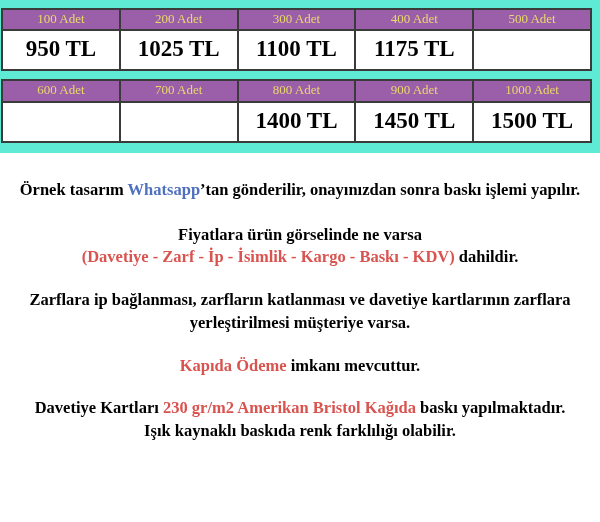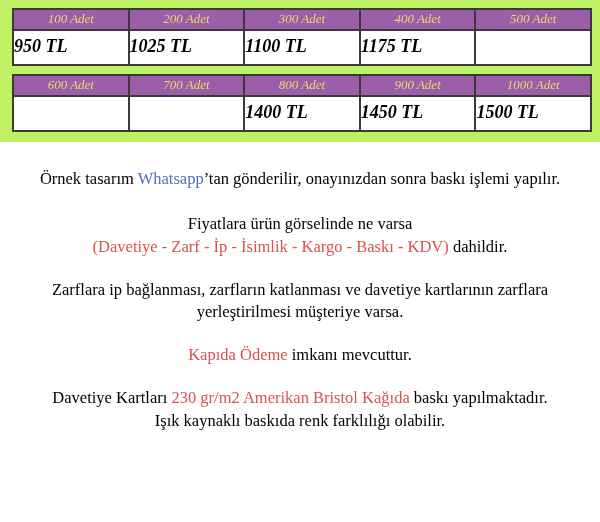--- a/index.html
+++ b/index.html
@@ -9,25 +9,24 @@
   body {
     width: 600px;
     height: 522px;
     background: #ffffff;
     font-family: "Liberation Serif", serif;
     overflow: hidden;
   }
 
   
   .price-panel {
-    background: #bef264;
-    padding: 8px 8px 10px 12px;
+    background: #5eead4;
+    padding: 8px 8px 10px 1px;
     box-sizing: border-box;
     width: 600px;
-    font-style: italic;
   }
 
   .price-row {
     display: flex;
     width: 100%;
     box-sizing: border-box;
     border: 2px solid #3a3a3a;
     background: #ffffff;
     margin-bottom: 8px;
   }
@@ -55,22 +54,22 @@
     font-family: "Liberation Serif", serif;
     padding: 2px 0 3px 0;
     line-height: 1.1;
     border-bottom: 2px solid #3a3a3a;
     white-space: nowrap;
   }
 
   .price-cell {
     background: #ffffff;
     color: #000000;
-    text-align: left;
-    font-size: 18px;
+    text-align: center;
+    font-size: 23px;
     font-weight: bold;
     font-family: "Liberation Serif", serif;
     padding: 6px 0 8px 0;
     line-height: 1.05;
     white-space: nowrap;
   }
 
   
   .notes {
     padding: 26px 10px 0 10px;
@@ -78,20 +77,21 @@
     width: 600px;
     text-align: center;
   }
 
   .note {
     font-size: 16.5px;
     color: #000000;
     line-height: 1.38;
     margin: 0 0 20px 0;
     font-family: "Liberation Serif", serif;
+    font-weight: bold;
   }
   .note:last-child {
     margin-bottom: 16px;
   }
   .note-first {
     margin-bottom: 22px;
   }
   .hl {
     color: #d9534f;
   }

